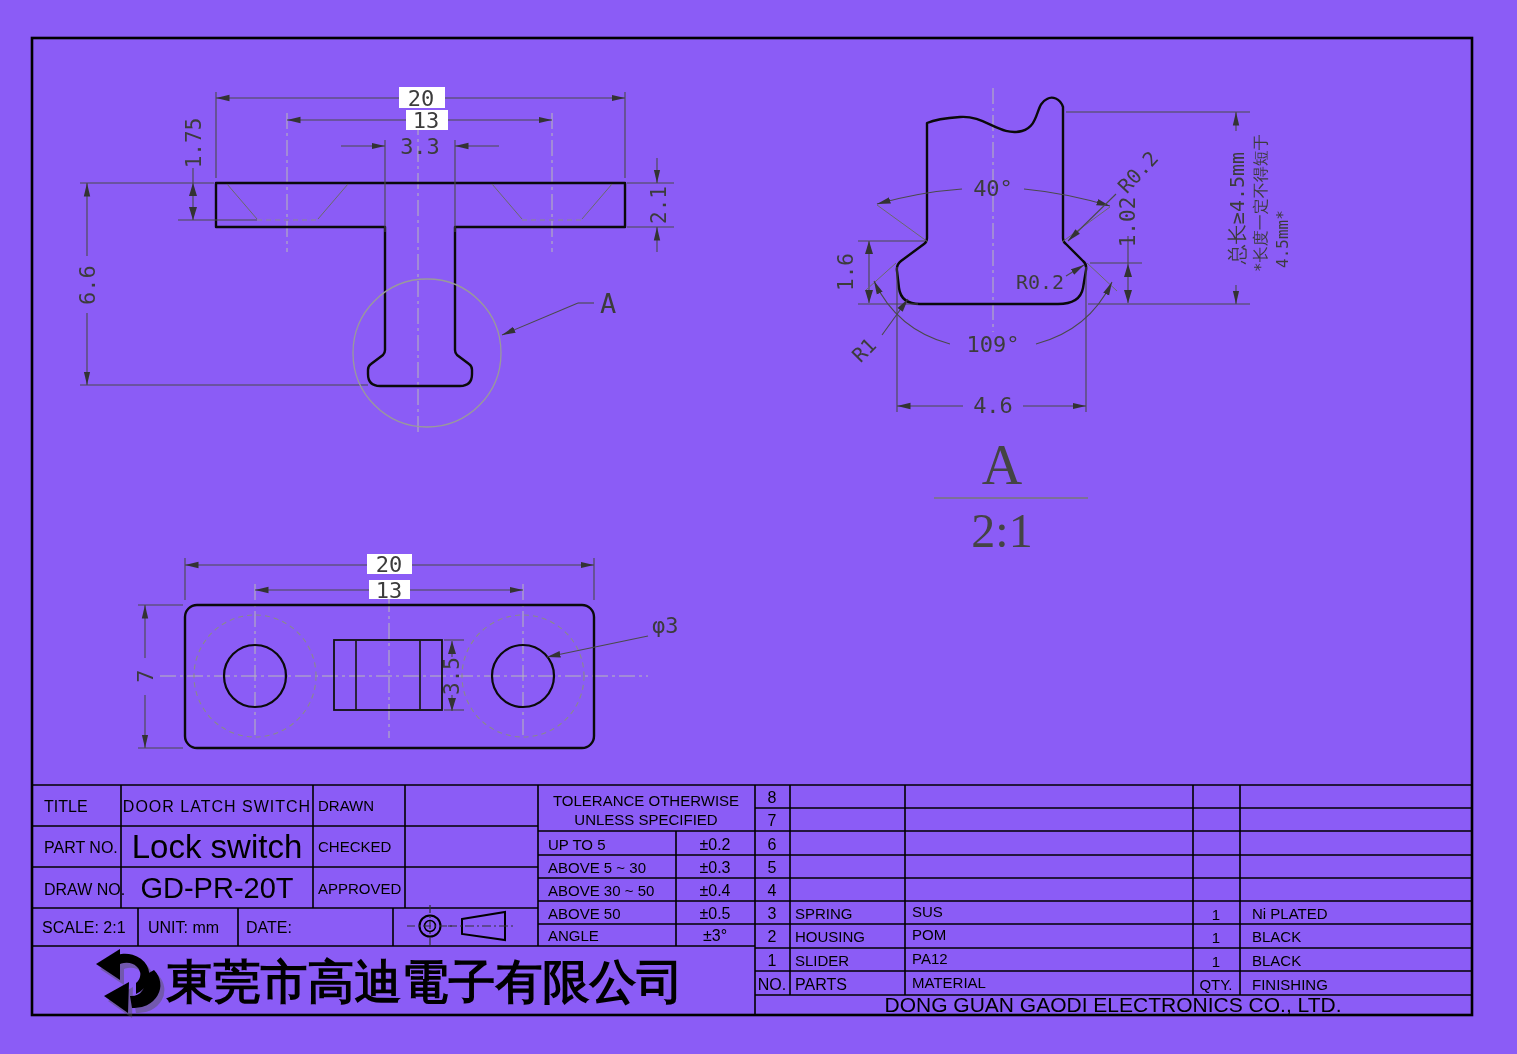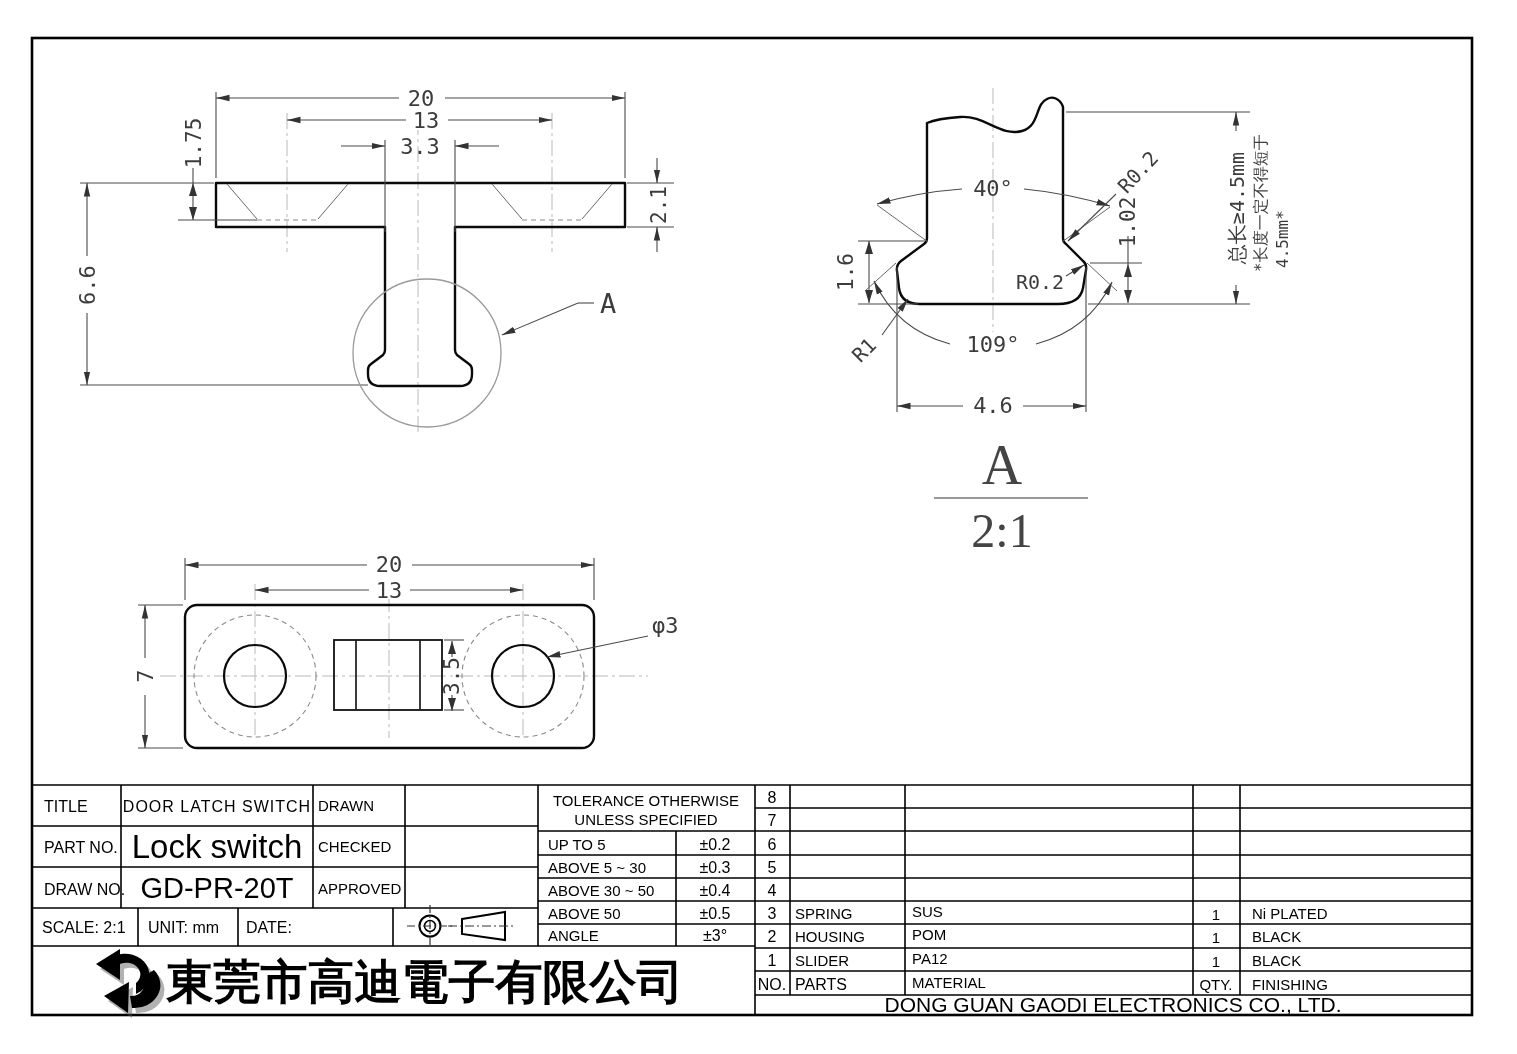--- a/index.html
+++ b/index.html
@@ -1,16 +1,16 @@
 <!DOCTYPE html>
 <html><head>
 <meta charset="utf-8">
 <style>
   html,body{margin:0;padding:0;background:#e8e8e8;}
-  #page{position:relative;width:1517px;height:1054px;background:#ffffff;overflow:hidden;}
+  #page{position:relative;width:1517px;height:1054px;background:#8b5cf6;overflow:hidden;}
   svg{position:absolute;left:0;top:0;}
   text{font-family:"Liberation Sans",sans-serif;fill:#000;}
   .dim{font-family:"DejaVu Sans Mono",monospace;fill:#3c3c3c;}
   .lab{font-family:"Liberation Sans",sans-serif;fill:#000;}
   .serif{font-family:"Liberation Serif",serif;fill:#444;}
   .outline{fill:none;stroke:#0a0a0a;stroke-width:2.4;stroke-linejoin:round;stroke-linecap:round;}
   .mid{fill:none;stroke:#1a1a1a;stroke-width:1.7;}
   .thin{fill:none;stroke:#4a4a4a;stroke-width:1.1;}
   .xthin{fill:none;stroke:#6a6a6a;stroke-width:1;}
   .cl{fill:none;stroke:#b9b9b9;stroke-width:1;stroke-dasharray:16 4 3 4;}

